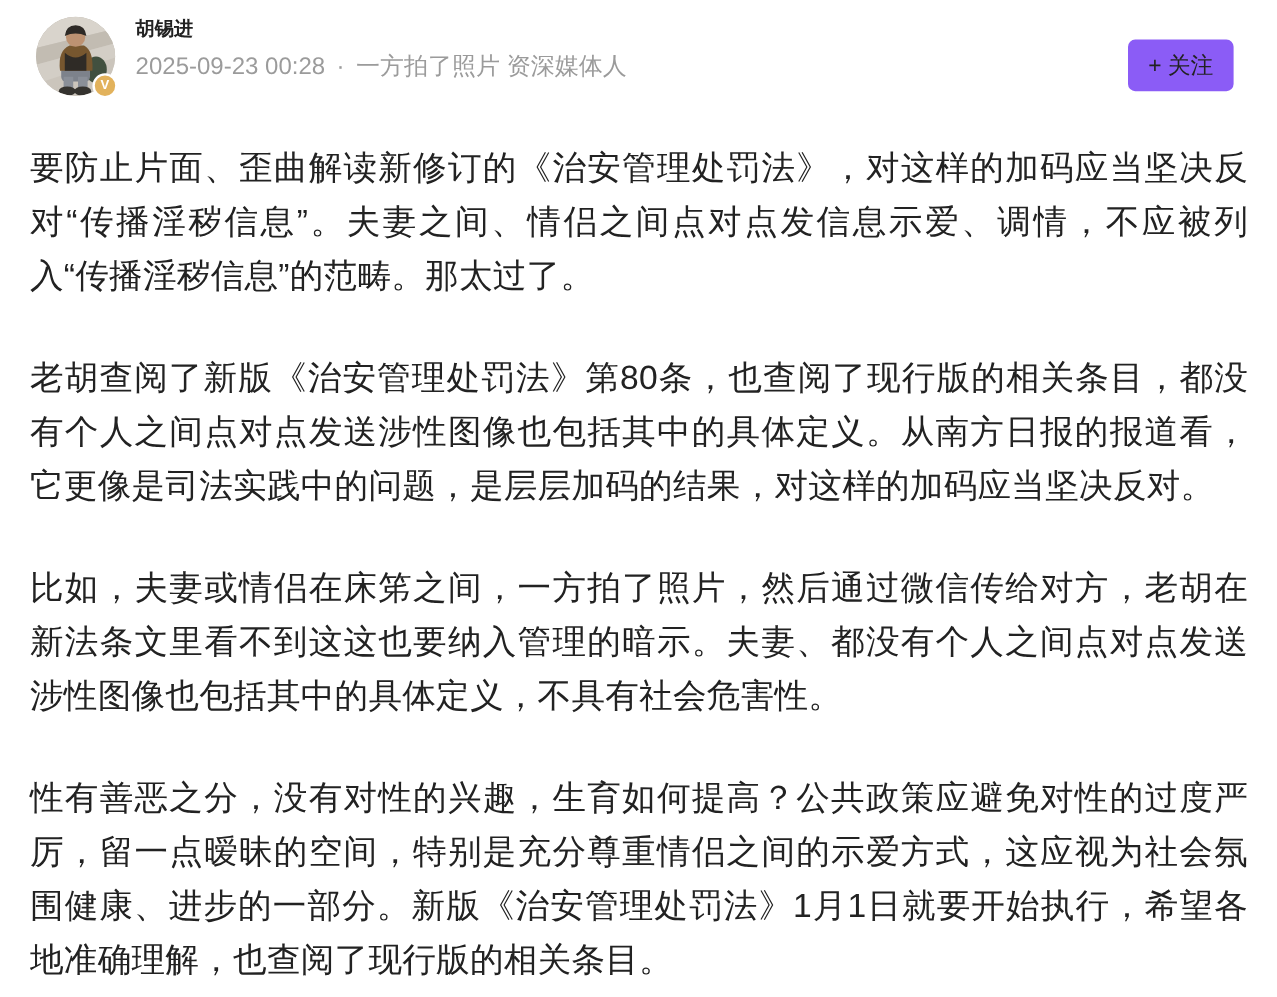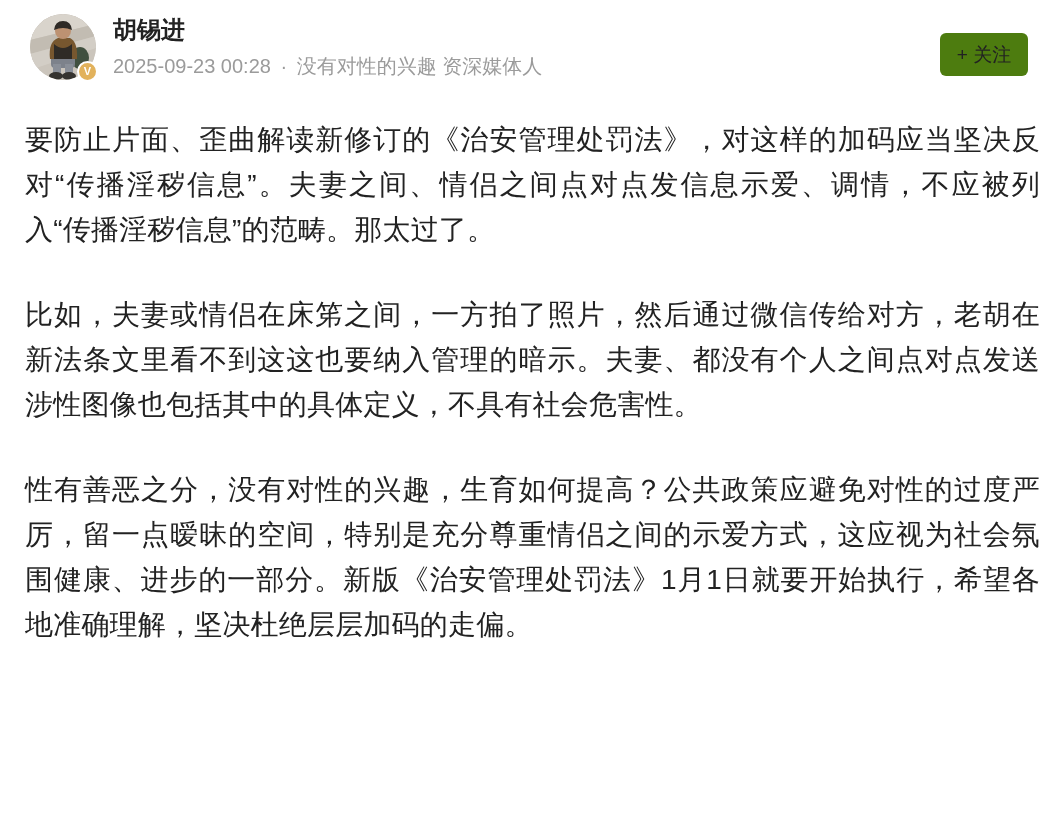--- a/index.html
+++ b/index.html
@@ -47,38 +47,38 @@
     display: flex;
     align-items: center;
     justify-content: center;
     color: #ffffff;
     font-size: 11px;
     font-weight: bold;
     line-height: 1;
   }
   .author-info { margin-left: 17px; padding-top: 1px; }
   .author-name {
-    font-size: 24px;
+    font-size: 16px;
     font-weight: 600;
     color: #222222;
     line-height: 1.25;
     cursor: pointer;
   }
   .post-meta {
     margin-top: 9px;
     font-size: 20px;
     color: #9b9b9b;
     line-height: 1.2;
     white-space: nowrap;
   }
   .post-meta span { margin-right: 4px; }
   .follow-btn {
     margin-left: auto;
     margin-top: 19px;
-    background: #4d7c0f;
+    background: #8b5cf6;
     border: none;
     border-radius: 6px;
     min-width: 88px;
     height: 43px;
     padding: 0 16px;
     font-size: 19px;
     color: #222222;
     cursor: pointer;
     font-family: inherit;
     display: flex;
@@ -134,27 +134,28 @@
         </svg>
       </span>
       <span class="badge">V</span>
     </div>
 
     <div class="author-info">
       <div class="author-name">胡锡进</div>
       <div class="post-meta">
         <span>2025-09-23 00:28</span>
         <span>·</span>
-        <span>没有对性的兴趣 资深媒体人</span>
+        <span>一方拍了照片 资深媒体人</span>
       </div>
     </div>
 
     <button class="follow-btn">+ 关注</button>
 
   </div>
 
   <div class="post-body">
     <p>要防止片面、歪曲解读新修订的《治安管理处罚法》，对这样的加码应当坚决反对“传播淫秽信息”。夫妻之间、情侣之间点对点发信息示爱、调情，不应被列入“传播淫秽信息”的范畴。那太过了。</p>
+    <p>老胡查阅了新版《治安管理处罚法》第80条，也查阅了现行版的相关条目，都没有个人之间点对点发送涉性图像也包括其中的具体定义。从南方日报的报道看，它更像是司法实践中的问题，是层层加码的结果，对这样的加码应当坚决反对。</p>
     <p>比如，夫妻或情侣在床笫之间，一方拍了照片，然后通过微信传给对方，老胡在新法条文里看不到这这也要纳入管理的暗示。夫妻、都没有个人之间点对点发送涉性图像也包括其中的具体定义，不具有社会危害性。</p>
-    <p>性有善恶之分，没有对性的兴趣，生育如何提高？公共政策应避免对性的过度严厉，留一点暧昧的空间，特别是充分尊重情侣之间的示爱方式，这应视为社会氛围健康、进步的一部分。新版《治安管理处罚法》1月1日就要开始执行，希望各地准确理解，坚决杜绝层层加码的走偏。</p>
+    <p>性有善恶之分，没有对性的兴趣，生育如何提高？公共政策应避免对性的过度严厉，留一点暧昧的空间，特别是充分尊重情侣之间的示爱方式，这应视为社会氛围健康、进步的一部分。新版《治安管理处罚法》1月1日就要开始执行，希望各地准确理解，也查阅了现行版的相关条目。</p>
   </div>
 
 </div>
 
 </body></html>

